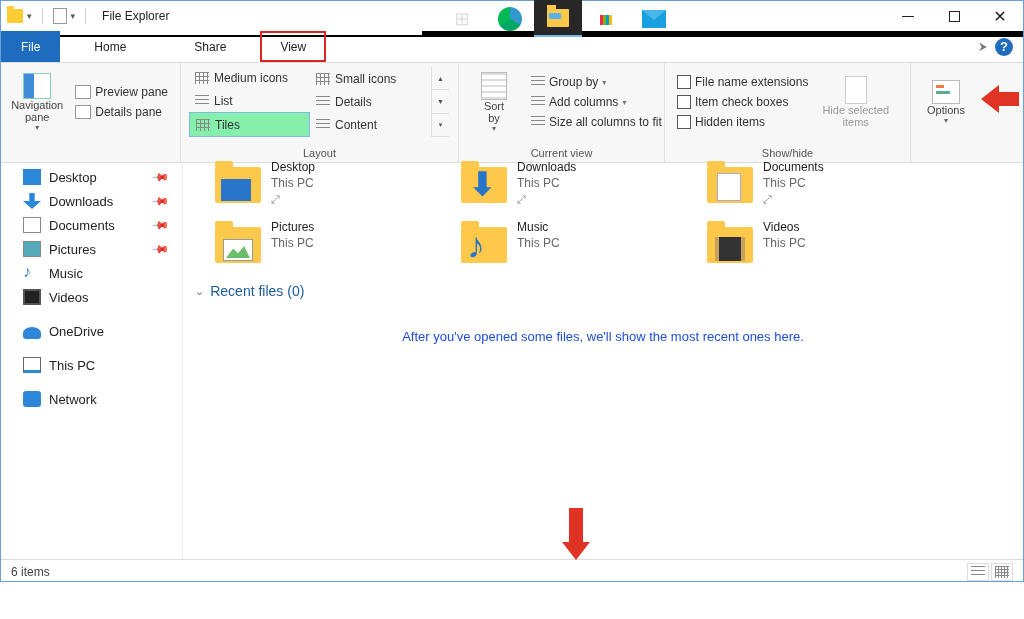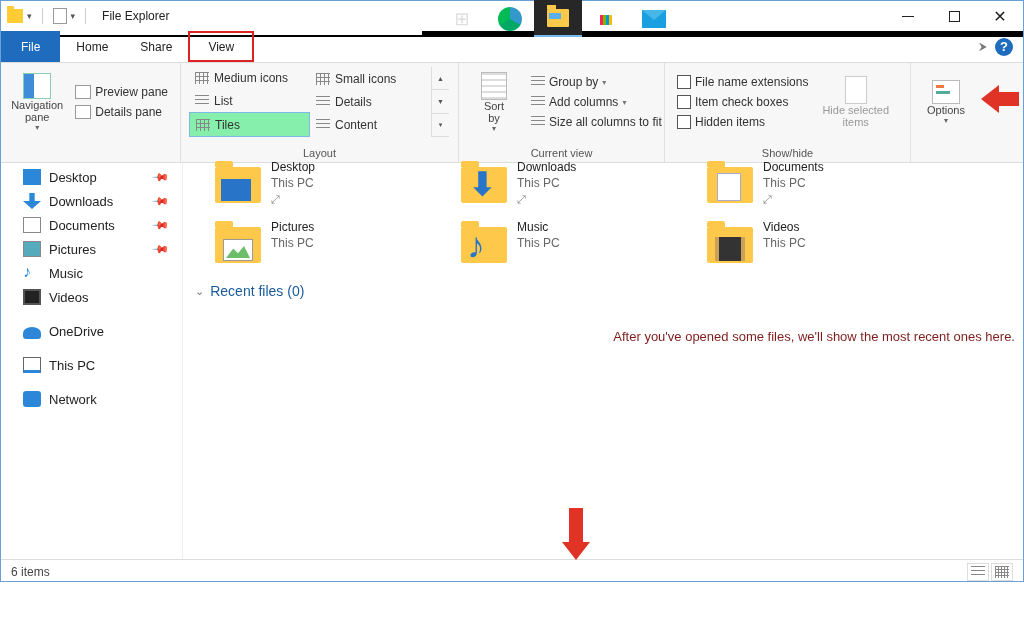--- a/index.html
+++ b/index.html
@@ -15,21 +15,21 @@
   .titlebar .sep { width:1px; height:16px; background:#ccc; margin:0 6px;}
   .titlebar .title { padding-left:4px; color:#222; }
   .titlebar .controls { margin-left:auto; display:flex; }
   .titlebar .controls div { width:46px; height:30px; display:flex; align-items:center; justify-content:center; font-size:14px; color:#222;}
   .titlebar .controls .close { font-size:16px;}
   .min-line { width:12px; height:1px; background:#222;}
   .max-box { width:11px; height:11px; border:1px solid #222;}
 
   
   .tabs { height:32px; display:flex; align-items:stretch; border-bottom:1px solid #dcdcdc;}
-  .tab { padding:0 16px; display:flex; align-items:center; font-size:12px; color:#222;}
+  .tab { padding:0 34px; display:flex; align-items:center; font-size:12px; color:#222;}
   .tab.file { background:#1f6cbe; color:#fff; padding:0 20px;}
   .tab.view { border:2px solid #d22; padding:0 18px;}
   .tabs .right-tools { margin-left:auto; display:flex; align-items:center; padding-right:10px; gap:8px;}
   .help-ico { width:18px; height:18px; background:#1f6cbe; border-radius:50%; color:#fff; font-size:13px; font-weight:bold; display:flex; align-items:center; justify-content:center;}
   .collapse-ico { font-size:11px; color:#777; }
 
   
   .ribbon { height:100px; background:#f7f7f7; border-bottom:1px solid #dcdcdc; display:flex; position:relative;}
   .group { border-right:1px solid #e0e0e0; display:flex; flex-direction:column; padding:4px 8px 0;}
   .group-body { flex:1; display:flex; align-items:flex-start; gap:6px;}
@@ -100,21 +100,21 @@
   .overlay-pic { position:absolute; bottom:2px; left:8px; width:30px; height:22px; background:#fff; border:1px solid #999;}
   .overlay-pic:after{content:""; position:absolute; bottom:2px; left:2px; width:24px; height:12px; background:#6bbf6b; clip-path:polygon(0 100%,30% 20%,50% 60%,75% 0,100% 100%);}
   .overlay-music { position:absolute; bottom:-4px; left:6px; color:#2874c8; font-size:36px;}
   .overlay-vid { position:absolute; bottom:2px; left:8px; width:30px; height:24px; background:#333; border-left:4px solid #caa15a; border-right:4px solid #caa15a;}
   .tile .meta { font-size:12px; line-height:16px; color:#222;}
   .tile .meta .sub { color:#666;}
   .tile .meta .tpin { color:#888; font-size:11px;}
 
   .section-hdr { display:flex; align-items:center; gap:6px; font-size:14px; color:#195a9c; padding:8px 4px 4px;}
   .section-hdr .chev { color:#777; font-size:11px;}
-  .empty-msg { text-align:right; color:#7f1d1d; font-size:13px; padding:26px 0;}
+  .empty-msg { text-align:center; color:#1d4ed8; font-size:13px; padding:26px 0;}
 
   
   .status { height:24px; border-top:1px solid #ddd; display:flex; align-items:center; font-size:12px; color:#444; padding:0 10px;}
   .status .view-btns { margin-left:auto; display:flex; gap:2px;}
   .vbtn { width:22px; height:18px; border:1px solid #ddd; background:#fff; display:flex; align-items:center; justify-content:center;}
   .vgrid { background-image:repeating-linear-gradient(#888 0 1px,transparent 1px 3px), repeating-linear-gradient(90deg,#888 0 1px,transparent 1px 3px);}
   .vlist { background-image:repeating-linear-gradient(#888 0 1px,transparent 1px 4px);}
 
   
   .taskbar { height:37px; background:#000; display:flex; align-items:center;}

